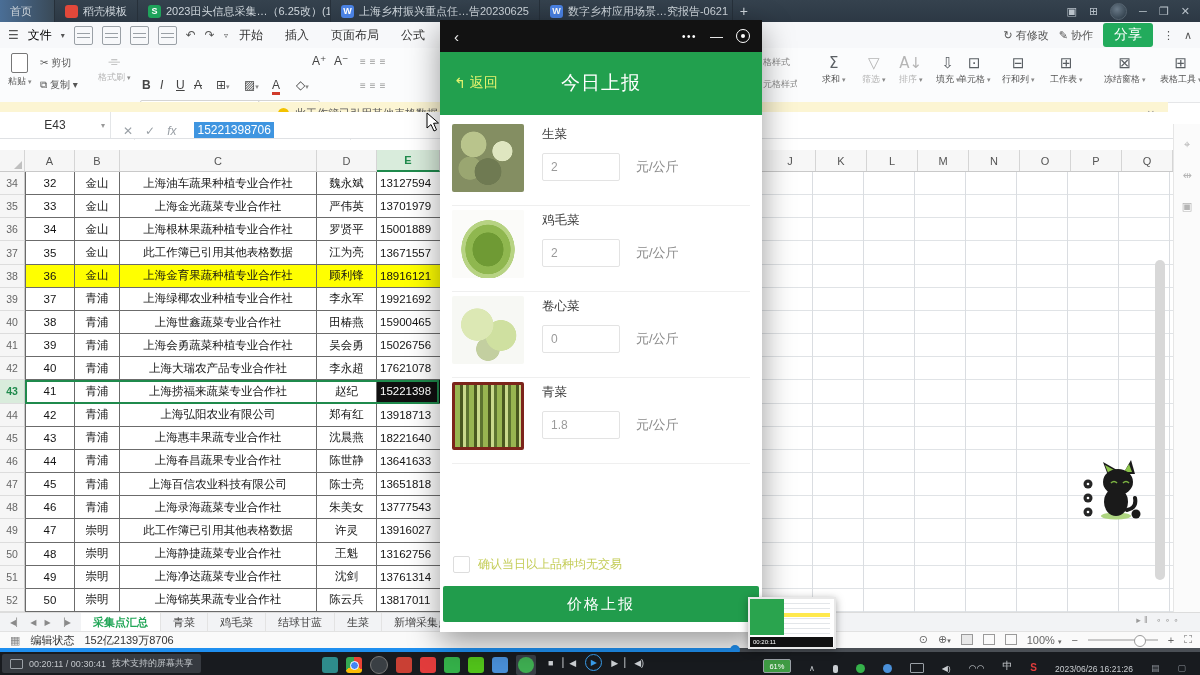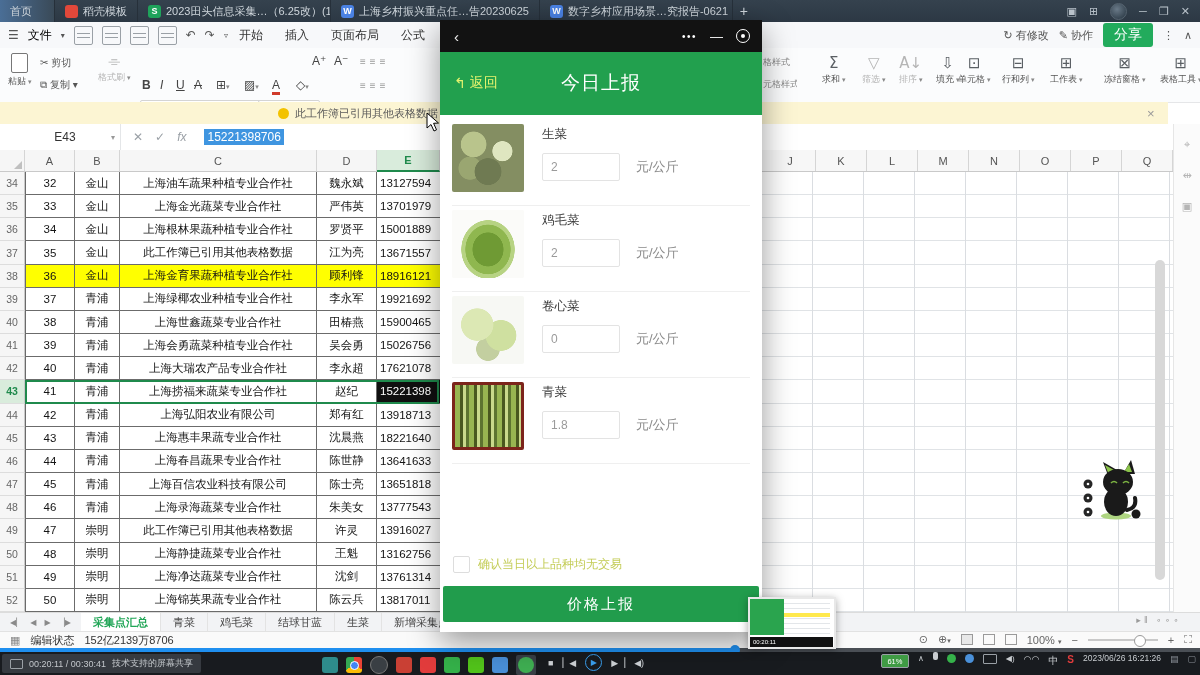--- a/index.html
+++ b/index.html
@@ -39,21 +39,21 @@
   .alns{position:absolute;font-size:10px;color:#9a9a9a;letter-spacing:4px;}
   .rb-clip{position:absolute;font-size:9px;color:#888;white-space:nowrap;overflow:hidden;}
 
   
   .notif{position:absolute;left:0;top:102px;width:1168px;height:22px;background:#fcf5d3;display:flex;align-items:center;font-size:11px;color:#5a5a5a;}
   .ndot{position:absolute;left:278px;width:11px;height:11px;border-radius:50%;background:#f3c200;}
   .ntext{position:absolute;left:295px;white-space:nowrap;}
   .nclose{position:absolute;left:1147px;color:#999;font-size:13px;}
 
   
-  .fbar{position:absolute;left:0;top:124px;width:1175px;height:26px;background:#fff;border-bottom:1px solid #dfe1e4;display:flex;align-items:center;font-size:12px;padding-left:10px;}
+  .fbar{position:absolute;left:0;top:112px;width:1175px;height:26px;background:#fff;border-bottom:1px solid #dfe1e4;display:flex;align-items:flex-end;font-size:12px;}
   .namebox{width:110px;height:100%;border-right:1px solid #e4e6e8;display:flex;align-items:center;justify-content:center;color:#333;position:relative;}
   .namebox .car{position:absolute;right:5px;font-size:8px;color:#999;}
   .fops{display:flex;gap:12px;padding:0 12px;color:#9aa0a6;font-size:12px;font-style:italic;}
   .fval{margin-left:6px;background:#3f95e0;color:#fff;padding:1px 3px;font-size:12px;}
 
   
   .colhdr{position:absolute;left:0;top:150px;height:22px;display:flex;font-size:11px;color:#555;}
   .h{background:#f6f6f6;border-right:1px solid #d5d5d5;border-bottom:1px solid #c9c9c9;display:flex;align-items:center;justify-content:center;box-sizing:border-box;}
   .hcorner{width:25px;position:relative;}
   .hcorner::after{content:"";position:absolute;right:2px;bottom:2px;border-style:solid;border-width:0 0 8px 8px;border-color:transparent transparent #c0c0c0 transparent;}
@@ -103,21 +103,21 @@
   .ticons{position:absolute;left:322px;top:3px;display:flex;gap:8px;align-items:center;}
   .tki{width:16px;height:16px;border-radius:3px;display:flex;align-items:center;justify-content:center;font-size:9px;color:#fff;}
   .tki.photos{background:#2e8b8b;} .tki.chrome{background:conic-gradient(#ea4335 0 33%,#fbbc05 0 66%,#34a853 0);position:relative;}
   .tki.chrome::after{content:"";position:absolute;width:7px;height:7px;border-radius:50%;background:#4285f4;border:1.5px solid #fff;}
   .tki.camera{background:#3a3f44;border:1px solid #777;border-radius:50%;}
   .tki.books{background:#c94034;} .tki.wps{background:#e23c3c;} .tki.wechat{background:#35b24a;}
   .tki.msg{background:#52c41a;} .tki.gallery{background:#4a90d9;} .tki.globe{background:#3faf52;border-radius:50%;}
   .hlbox{background:#3a4047;border-radius:2px;padding:2px;}
   .vctl{position:absolute;left:548px;top:2px;display:flex;align-items:center;gap:9px;color:#cfd3d7;font-size:9px;}
   .playc{width:17px;height:17px;border-radius:50%;border:1.5px solid #3aa0f0;color:#3aa0f0;display:flex;align-items:center;justify-content:center;font-size:8px;box-sizing:border-box;}
-  .tray{position:absolute;right:0;top:2px;display:flex;align-items:flex-start;gap:9px;font-size:10px;color:#c9cdd1;padding-right:4px;height:19px;}
+  .tray{position:absolute;right:0;top:2px;display:flex;align-items:flex-end;gap:18px;font-size:10px;color:#c9cdd1;padding-right:14px;height:19px;}
   .batt{width:26px;height:12px;border:1px solid #9aa0a6;border-radius:2px;background:#3f9b44;color:#fff;font-size:7.5px;display:flex;align-items:center;justify-content:center;}
   .mic{width:5px;height:8px;background:#c9cdd1;border-radius:2px;margin-top:-2px;}
   .dotg{width:9px;height:9px;border-radius:50%;background:#35b24a;}
   .dotb{width:9px;height:9px;border-radius:50%;background:#4a90d9;}
   .card{width:12px;height:8px;border:1px solid #9aa0a6;border-radius:1px;}
   .dt{font-size:8.5px;line-height:1;white-space:nowrap;}
   .dimg{color:#8a9096;font-size:9px;}
 
   
   .wx{position:absolute;left:440px;top:20px;width:322px;height:612px;background:#fff;box-shadow:0 10px 30px rgba(0,0,0,.4);z-index:40;}

